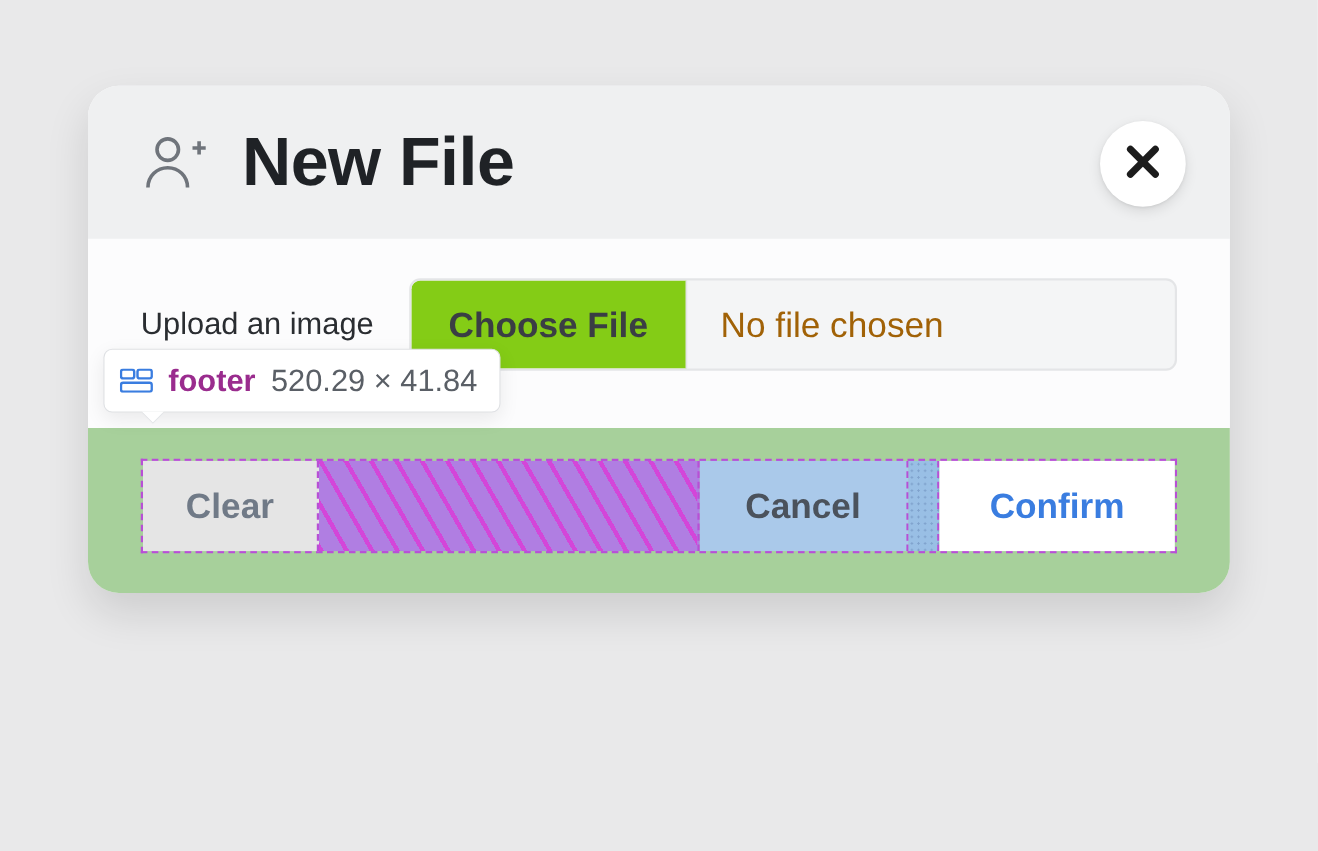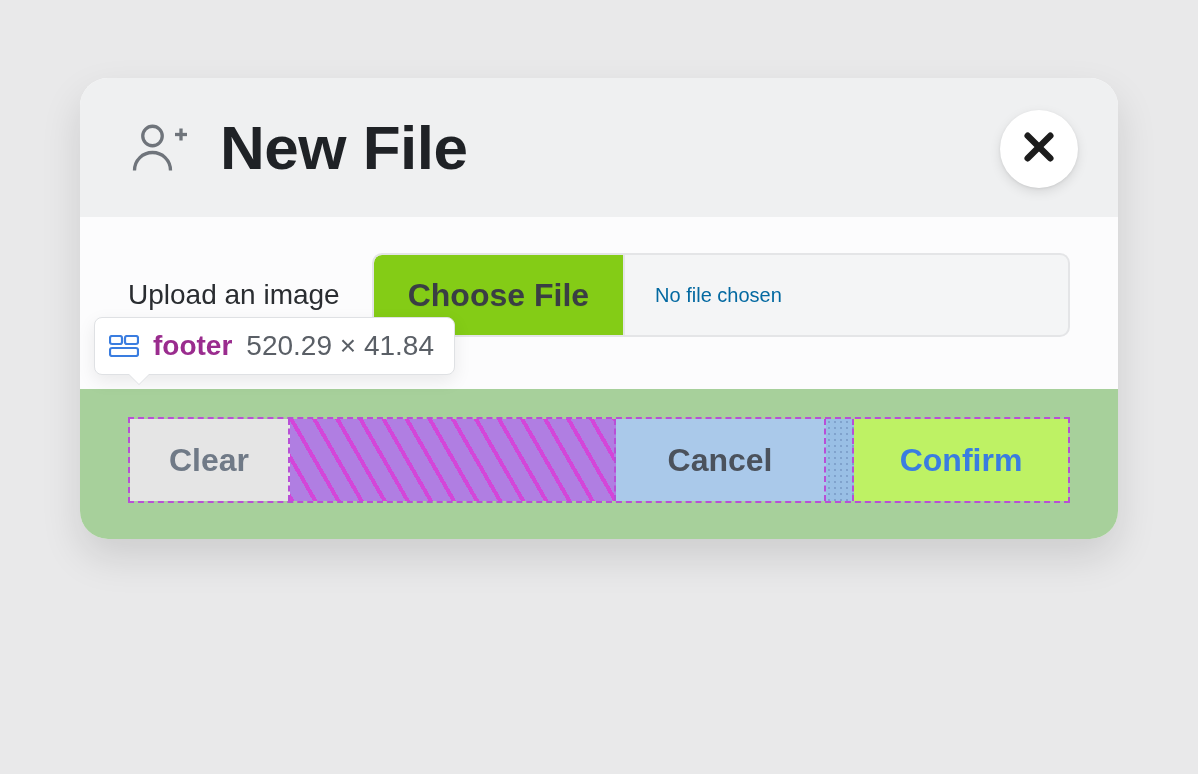--- a/index.html
+++ b/index.html
@@ -93,22 +93,22 @@
     color: #3a3e44;
     border-right: 2px solid #e4e5e7;
     border-radius: 8px 0 0 8px;
     cursor: pointer;
     text-shadow: 0 1px 0 rgba(0,0,0,0.04);
   }
   .file-status {
     flex: 1;
     display: flex; align-items: center;
     padding: 0 30px;
-    font-size: 20px;
-    color: #0369a1;
+    font-size: 32px;
+    color: #a16207;
   }
 
   
   .dialog-footer {
     position: relative;
     background: #a7d09b;
     border-bottom-left-radius: 28px;
     border-bottom-right-radius: 28px;
     padding: 28px 48px 36px 48px;
   }
@@ -140,36 +140,36 @@
   .cell-gap::before {
     content: "";
     position: absolute; inset: 0;
     background: repeating-linear-gradient(
       60deg,
       #d346d9 0px, #d346d9 4px,
       transparent 4px, transparent 20px
     );
   }
   .cell-cancel {
-    width: 210px;
+    width: 190px;
     background: #aac9ea;
     color: #4b525c;
     border-right: 2px dashed #b84fd6;
     text-align: right;
   }
   .cell-space {
     width: 28px;
     background: #99bfe5;
     background-image: radial-gradient(rgba(80,110,160,0.35) 1px, transparent 1px);
     background-size: 6px 6px;
     border-right: 2px dashed #b84fd6;
   }
   .cell-confirm {
     width: 214px;
-    background: #bef264;
+    background: #ffffff;
     color: #3a7de0;
   }
 
   
   .devtools-tip {
     position: absolute;
     left: 14px;
     top: -72px;
     background: #fff;
     border: 1px solid #dfe1e4;

